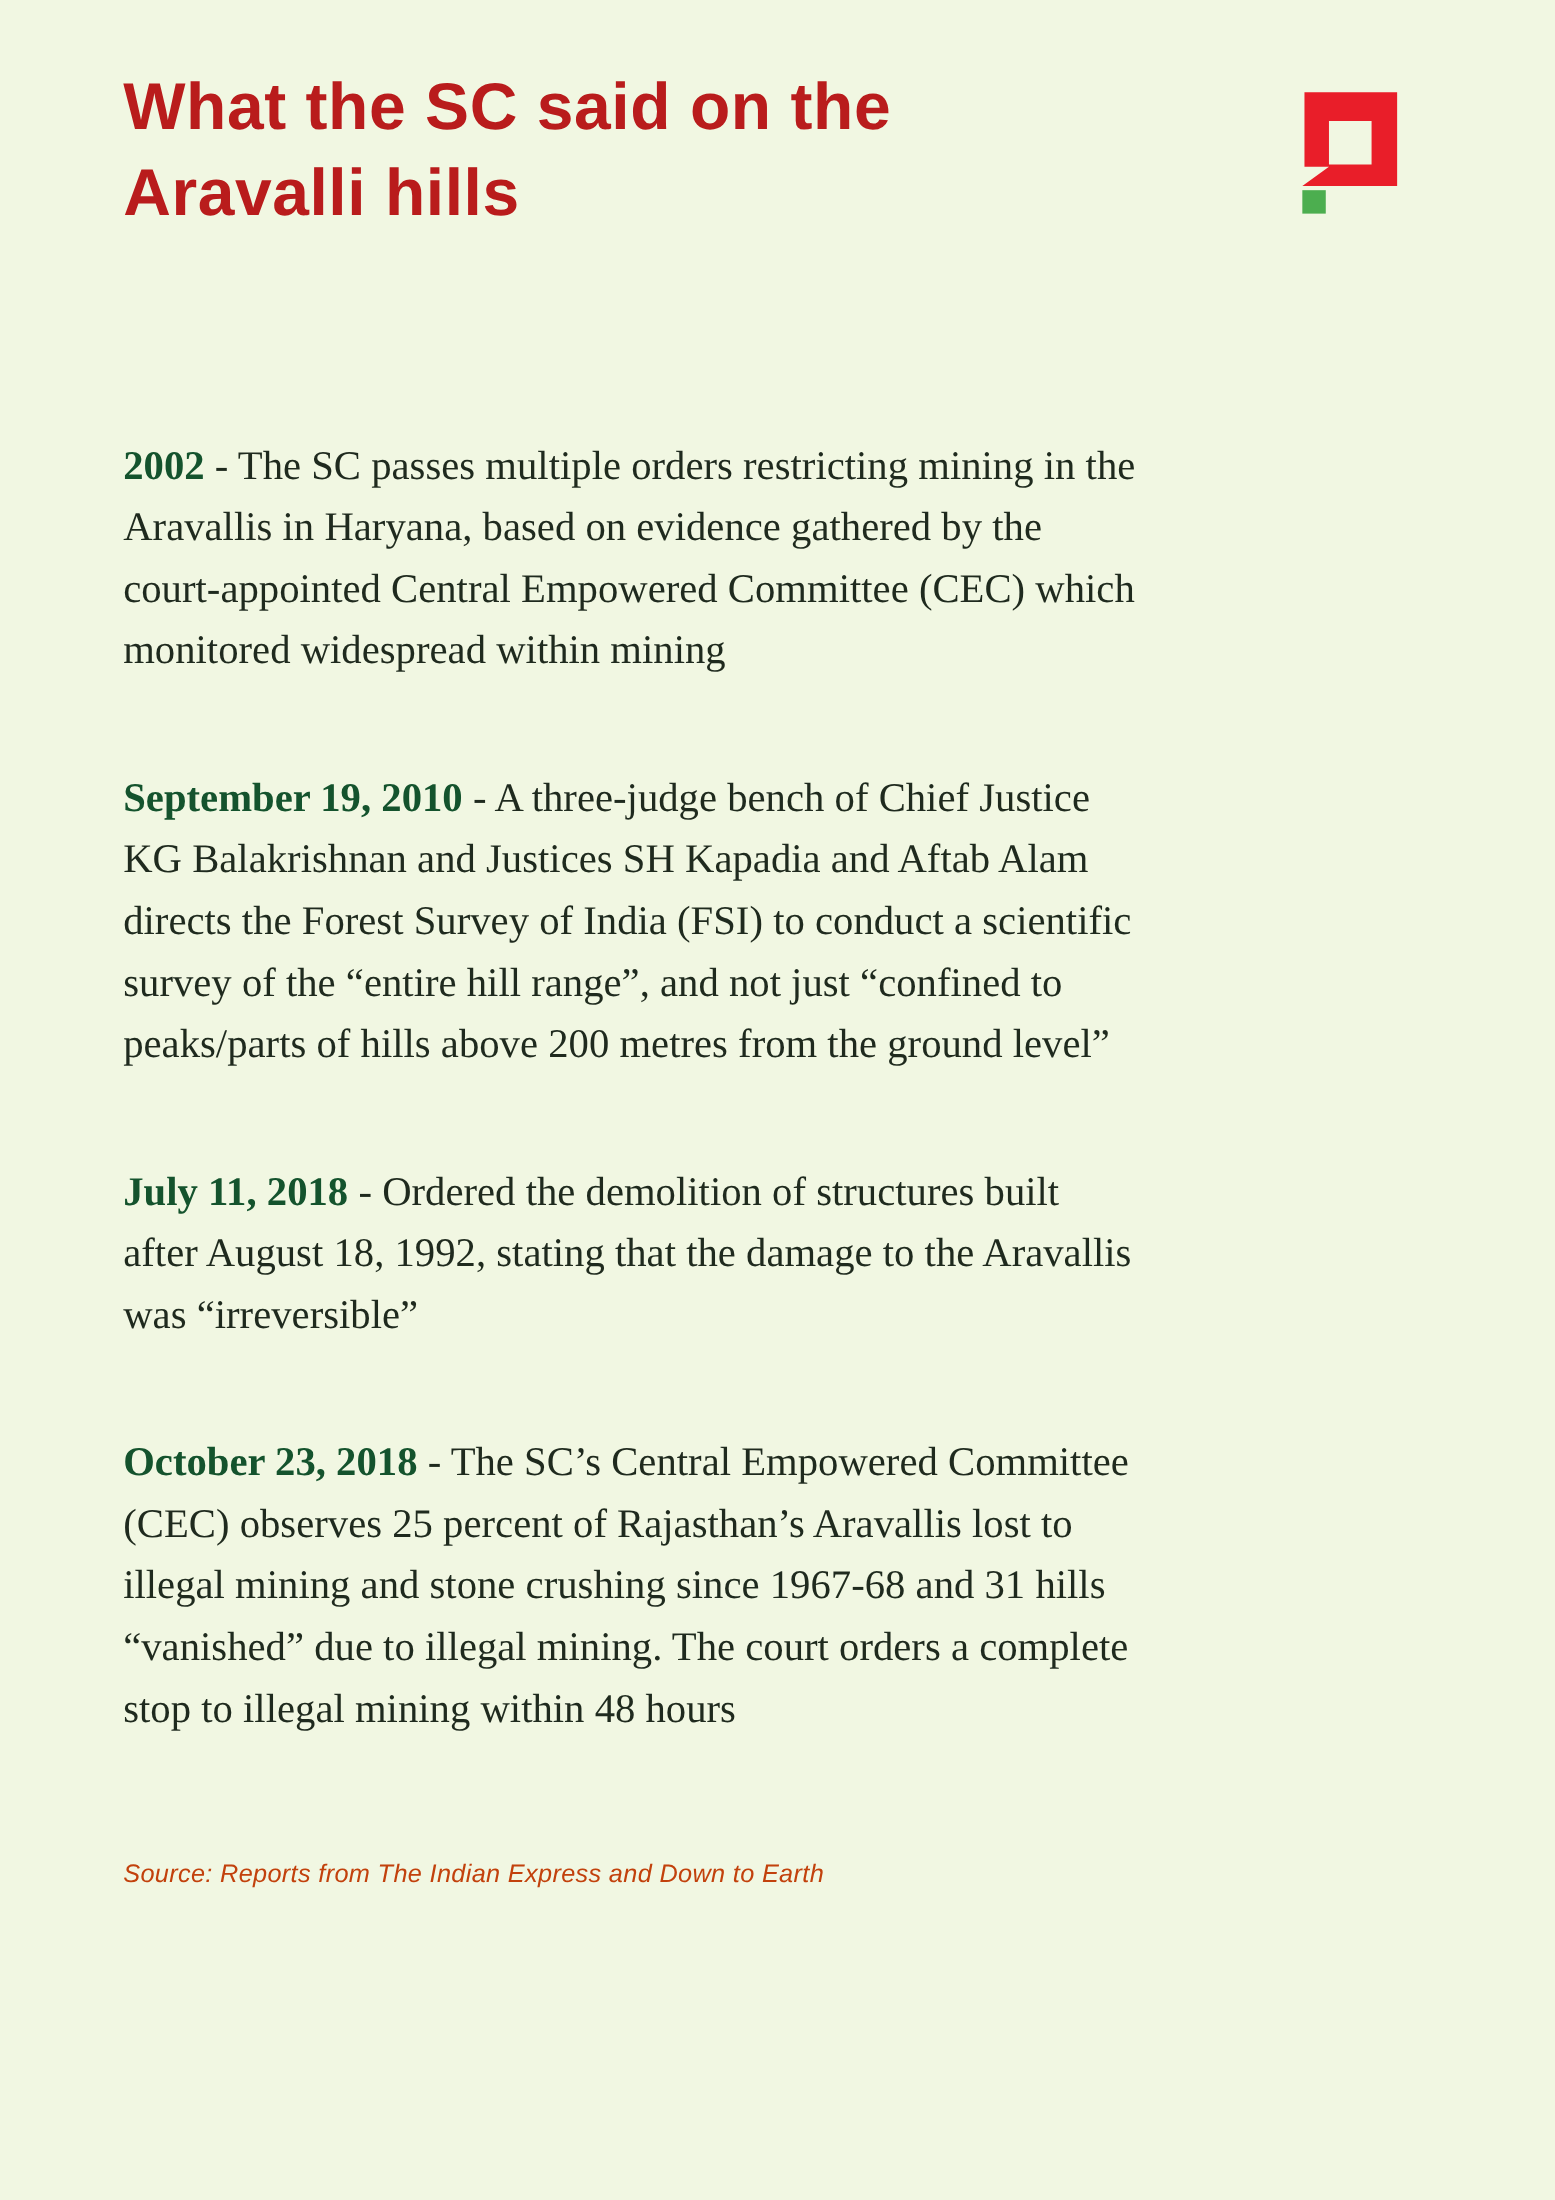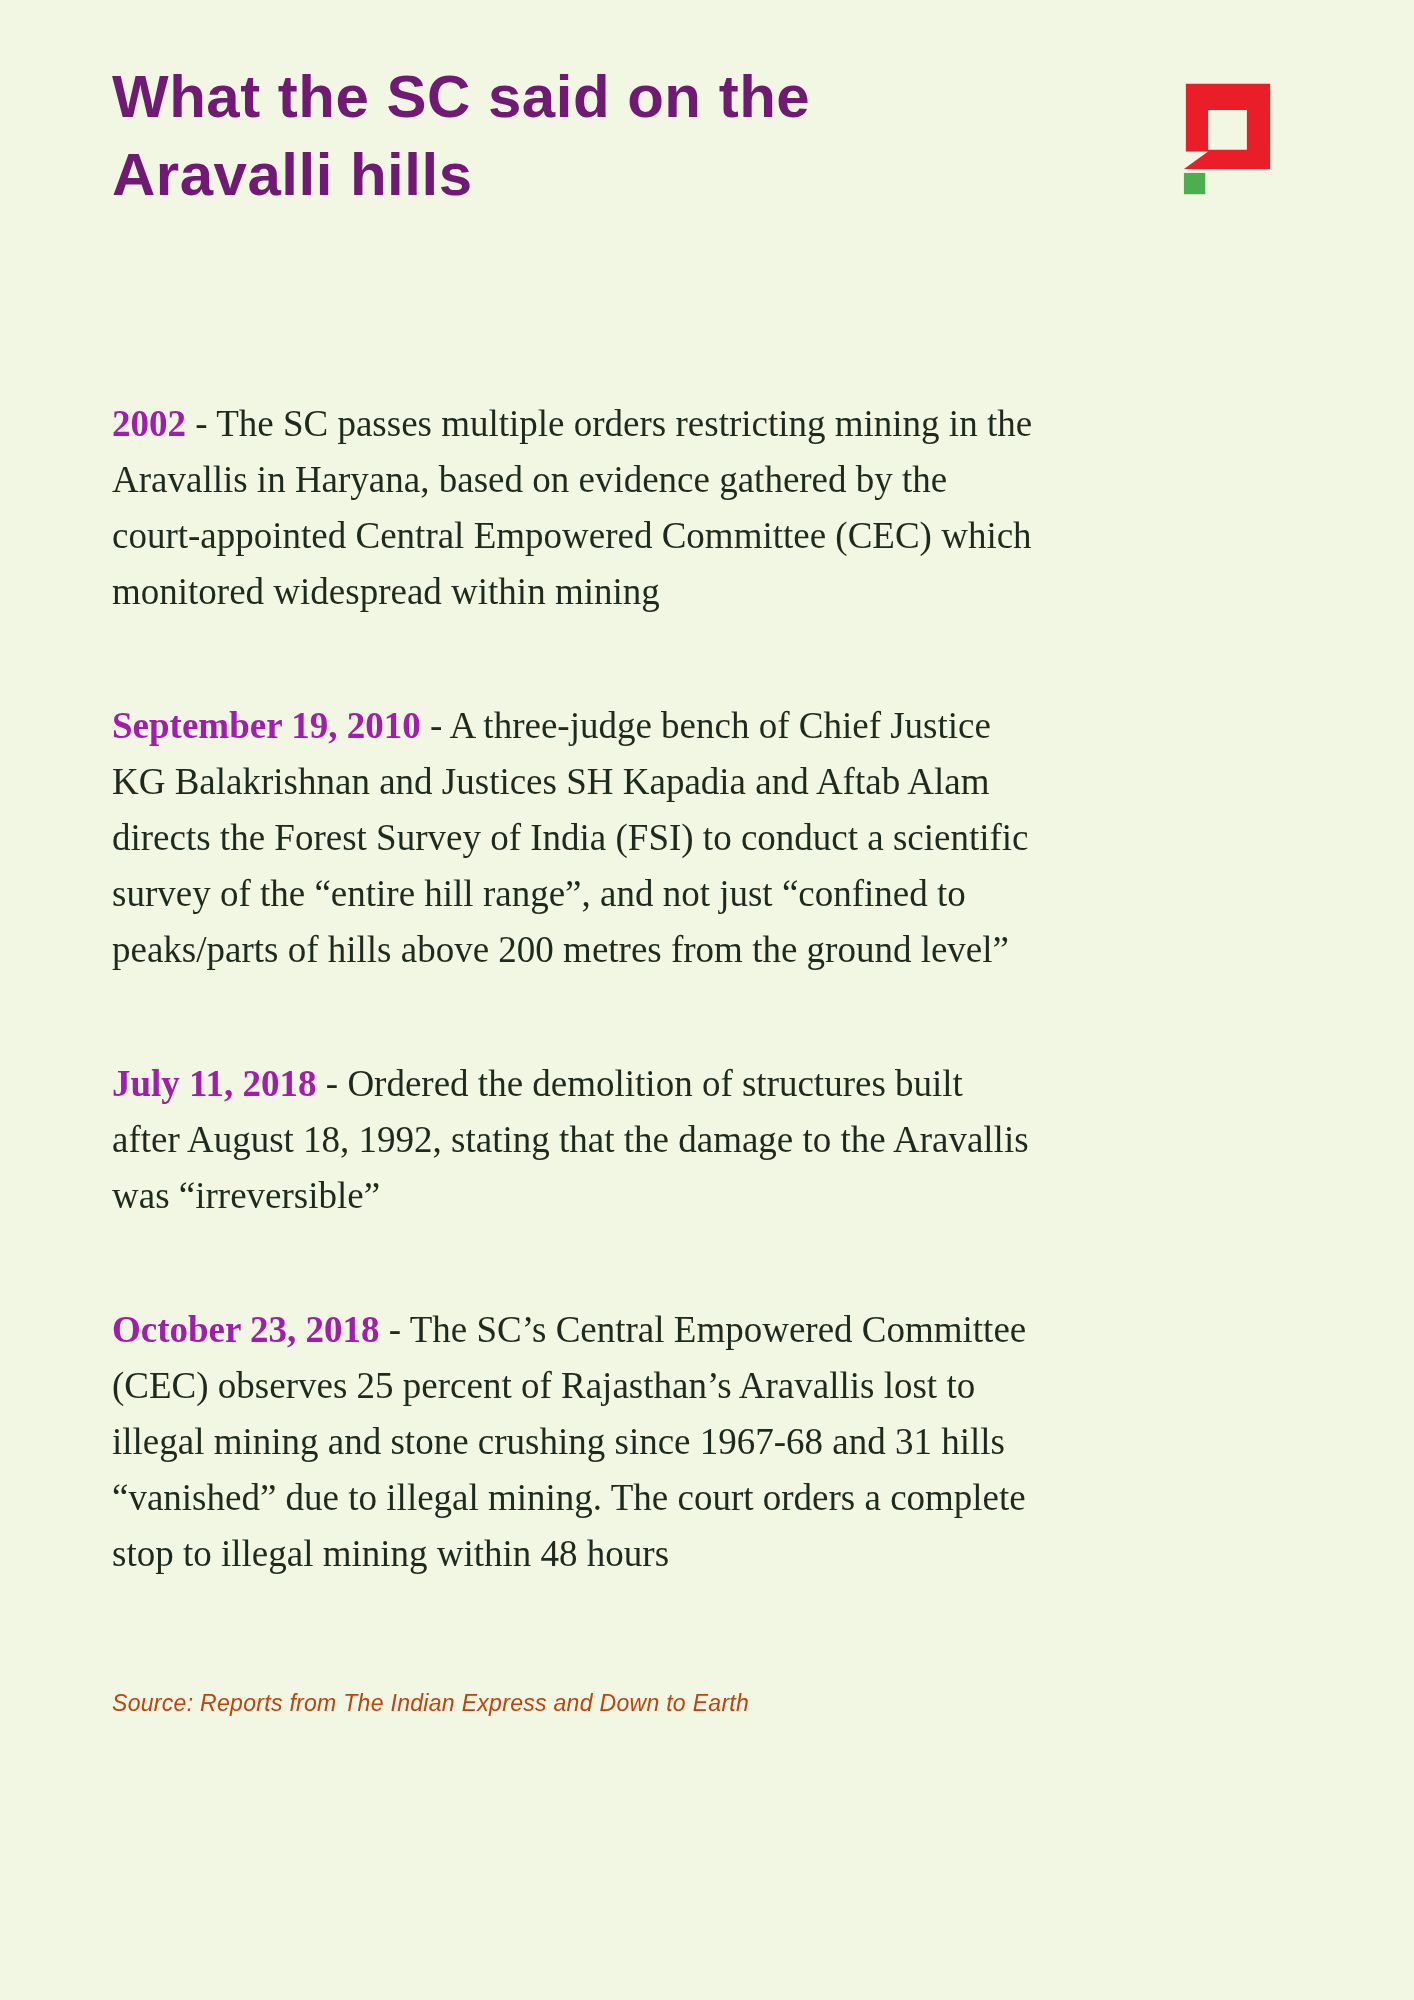--- a/index.html
+++ b/index.html
@@ -18,42 +18,42 @@
     overflow: hidden;
   }
   .title {
     margin: 0;
     max-width: 720px;
     font-family: "Liberation Sans", sans-serif;
     font-weight: 700;
     font-size: 60px;
     line-height: 78px;
     letter-spacing: 0.5px;
-    color: #701a75;
+    color: #b91c1c;
   }
   .logo {
     position: absolute;
     top: 82px;
     right: 140px;
     width: 92px;
     height: 114px;
   }
   .logo svg { display: block; width: 100%; height: 100%; }
   .timeline {
     margin-top: 182px;
     width: 925px;
     font-family: "Liberation Serif", serif;
     font-size: 37px;
     line-height: 56px;
     color: #1f2a1e;
   }
   .entry { margin: 0 0 78px 0; }
   .entry .date {
     font-weight: 700;
-    color: #a21caf;
+    color: #14532d;
   }
   .source {
     margin: 108px 0 0 0;
     font-family: "Liberation Sans", sans-serif;
     font-style: italic;
     font-size: 23px;
     letter-spacing: 0.3px;
     color: #c2410c;
   }
 </style>

